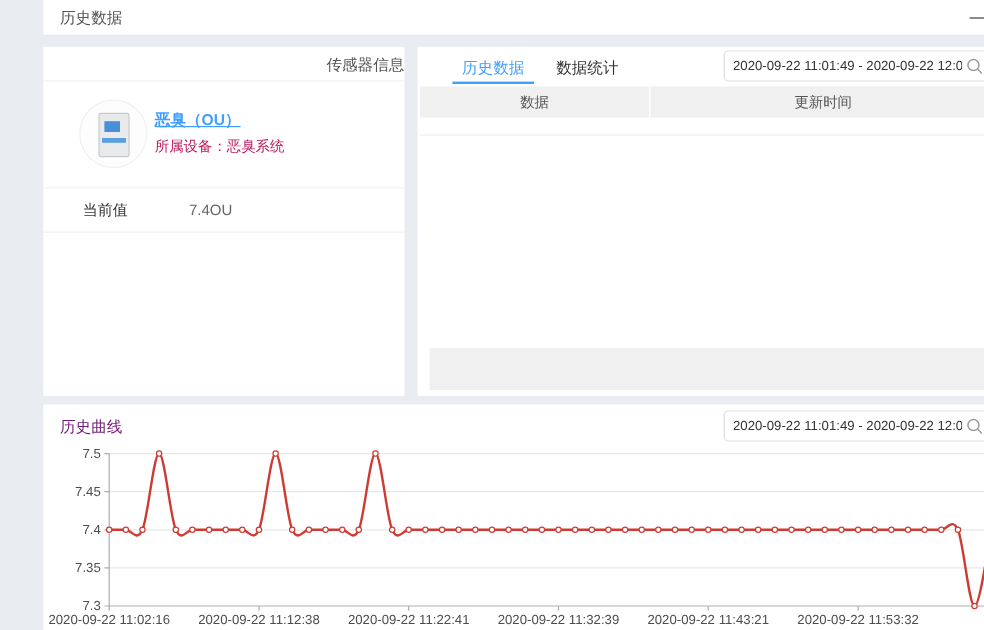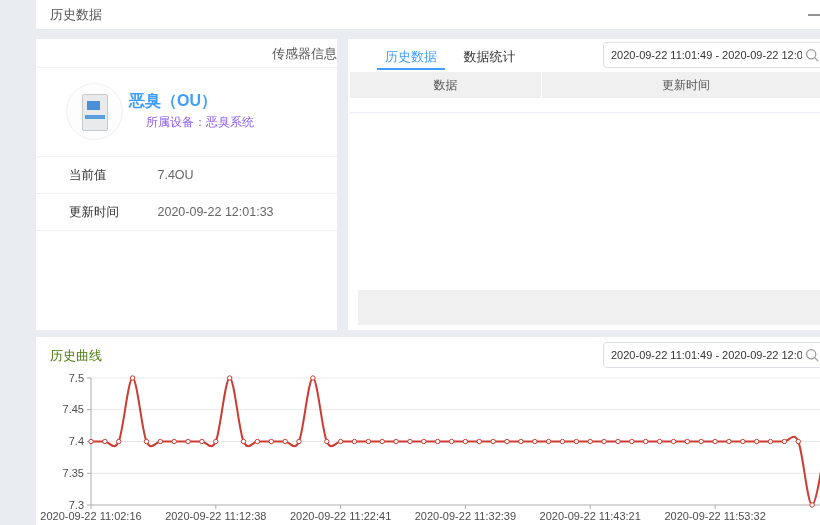--- a/index.html
+++ b/index.html
@@ -27,23 +27,23 @@
                 border-bottom:1px solid #f0f0f0;text-align:right; }
 
   
   .profile { position:relative; height:89px; border-bottom:1px solid #f0f0f0; }
   .avatar { position:absolute; left:30px; top:15px; width:57px; height:57px; border-radius:50%;
             background:#fdfdfd; border:1px solid #f0f0f0; overflow:hidden; }
   .device { position:absolute; left:15px; top:10px; width:26px; height:37px; background:#e8eaec;
             border:1px solid #c6cacd; border-radius:2px; }
   .device::before { content:""; position:absolute; left:4px; top:6px; width:13px; height:9px; background:#4a90d9; }
   .device::after  { content:""; position:absolute; left:2px; top:20px; width:20px; height:4px; background:#5aa0e0; }
-  .sensor-name { position:absolute; left:93px; top:23px; font-size:16px; font-weight:bold;
-                 color:var(--accent,#409eff); cursor:pointer; }
-  .sensor-sub  { position:absolute; left:110px; top:46px; font-size:12px; color:#8b5cf6; }
+  .sensor-name { position:absolute; left:93px; top:23px; font-size:13px; font-weight:bold;
+                 color:var(--accent,#409eff); cursor:pointer;text-decoration:underline; }
+  .sensor-sub  { position:absolute; left:93px; top:46px; font-size:12px; color:#be185d; }
 
   .info-row { height:37px; line-height:36px; border-bottom:1px solid #f0f0f0; font-size:12.5px; white-space:nowrap; }
   .info-row .lbl { display:inline-block; width:85px; margin-left:33px; color:#333; }
   .info-row .val { color:#666; }
   .info-row .val.green { color:var(--green,#5fb878); }
 
   
   .tabs-row { position:relative; height:31px;padding-left:19px; }
   .tab { position:relative; display:inline-block; margin-top:6px; padding:0 4px; font-size:13px;
          color:#333; cursor:pointer; line-height:23px; }
@@ -62,21 +62,21 @@
 
   .table { position:absolute; left:2px; top:33px; width:480px; }
   .thead { display:flex; }
   .th { height:26px; line-height:26px; background:#f0f0f0; text-align:center; font-size:12px; color:#555; }
   .th-1 { width:191px; margin-right:1px; }
   .th-2 { flex:1; }
   .tbody-empty { height:15px; border-bottom:1px solid #ebeef5; background:#fff; }
   .tfoot { position:absolute; left:10px; top:251px; width:480px; height:35px; background:#f0f0f0; }
 
   
-  .curve-title { position:absolute; left:14px; top:10px; font-size:13px; color:#4d7c0f; }
+  .curve-title { position:absolute; left:14px; top:10px; font-size:13px; color:#701a75; }
   #chart { position:absolute; left:0; top:33px; overflow:visible; }
 </style>
 </head>
 <body>
 
 <div class="screen">
 
   <div class="titlebar">
     <span class="title">历史数据</span>
     <span class="win-btn btn-min">
@@ -103,24 +103,20 @@
     <div class="profile">
       <div class="avatar">
         <div class="device"></div>
       </div>
       <div class="sensor-name">恶臭（OU）</div>
       <div class="sensor-sub">所属设备：恶臭系统</div>
     </div>
     <div class="info-row">
       <span class="lbl">当前值</span>
       <span class="val">7.4OU</span>
-    </div>
-    <div class="info-row">
-      <span class="lbl">更新时间</span>
-      <span class="val">2020-09-22 12:01:33</span>
     </div>
   </div>
 
   <div class="panel right-panel">
     <div class="tabs-row">
       <span class="tab active">历史数据</span>
       <span class="tab">数据统计</span>
       <span class="date-box">
         <input readonly="" value="2020-09-22 11:01:49 - 2020-09-22 12:01:49" style="">
         <span class="search-icon">

